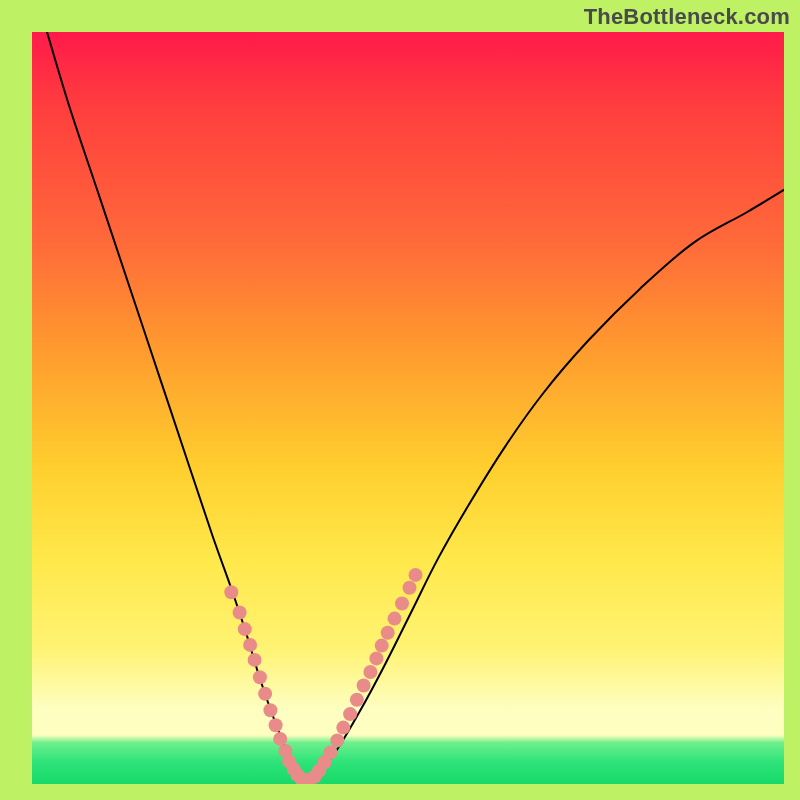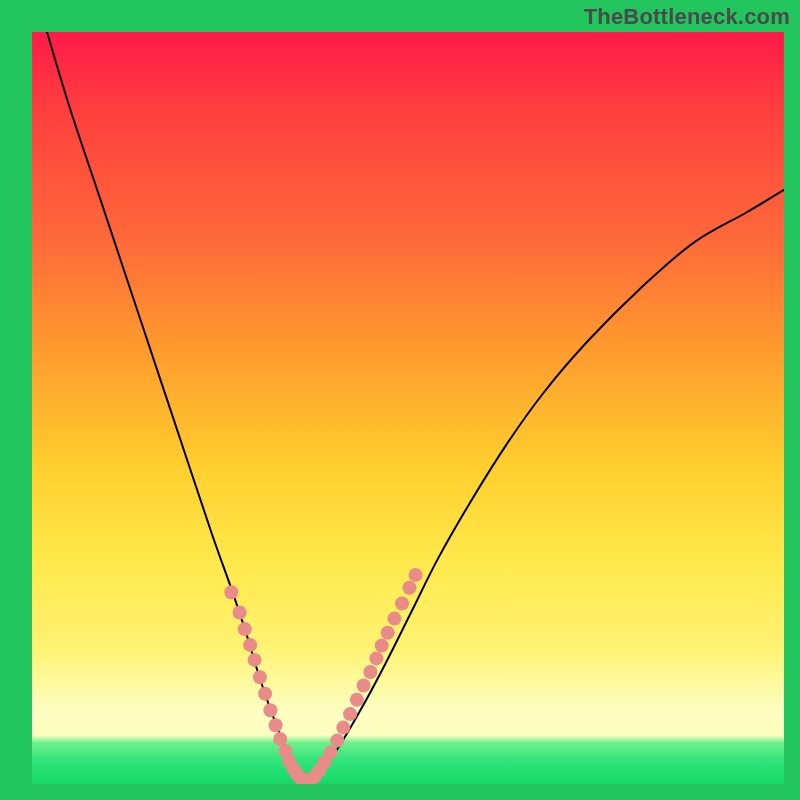--- a/index.html
+++ b/index.html
@@ -10,21 +10,21 @@
     background: #000;
     font-family: Arial, Helvetica, sans-serif;
     overflow: hidden;
   }
   .frame {
     position: absolute;
     left: 0;
     top: 0;
     width: 800px;
     height: 800px;
-    background: #22c55e;
+    background: #bef264;
   }
   .plot {
     position: absolute;
     left: 32px;
     top: 32px;
     width: 752px;
     height: 752px;
     
     background: linear-gradient(
       to bottom,

